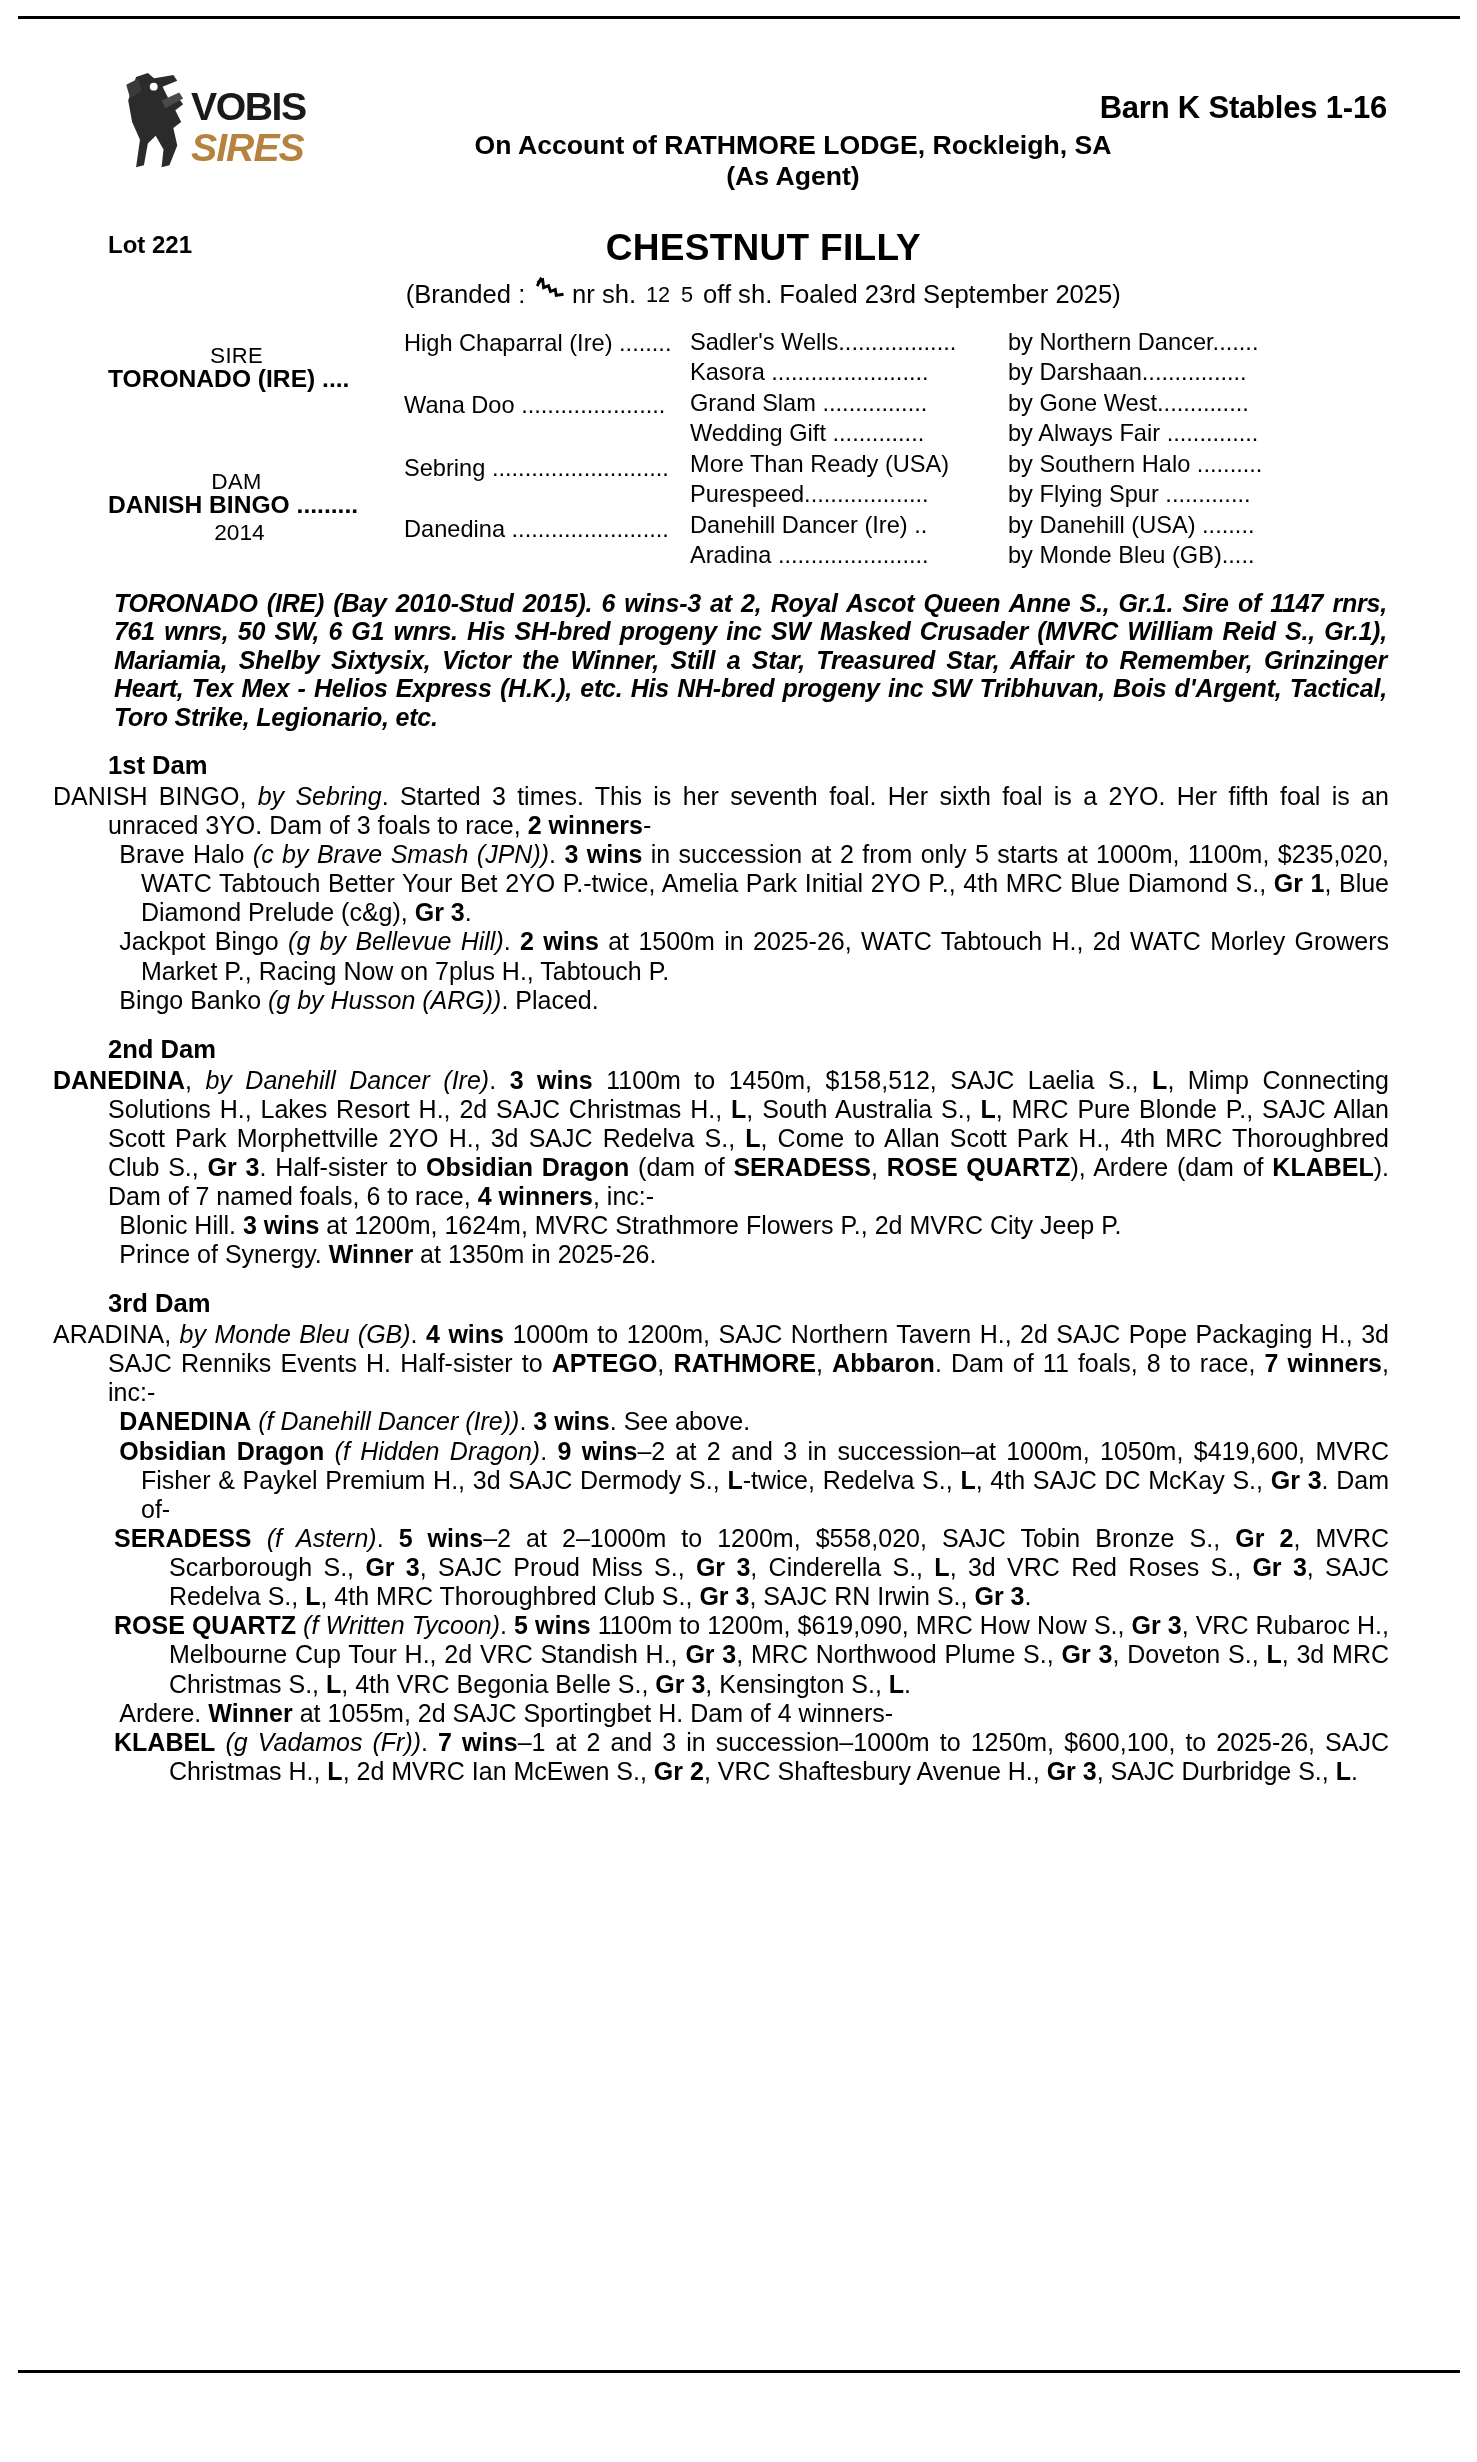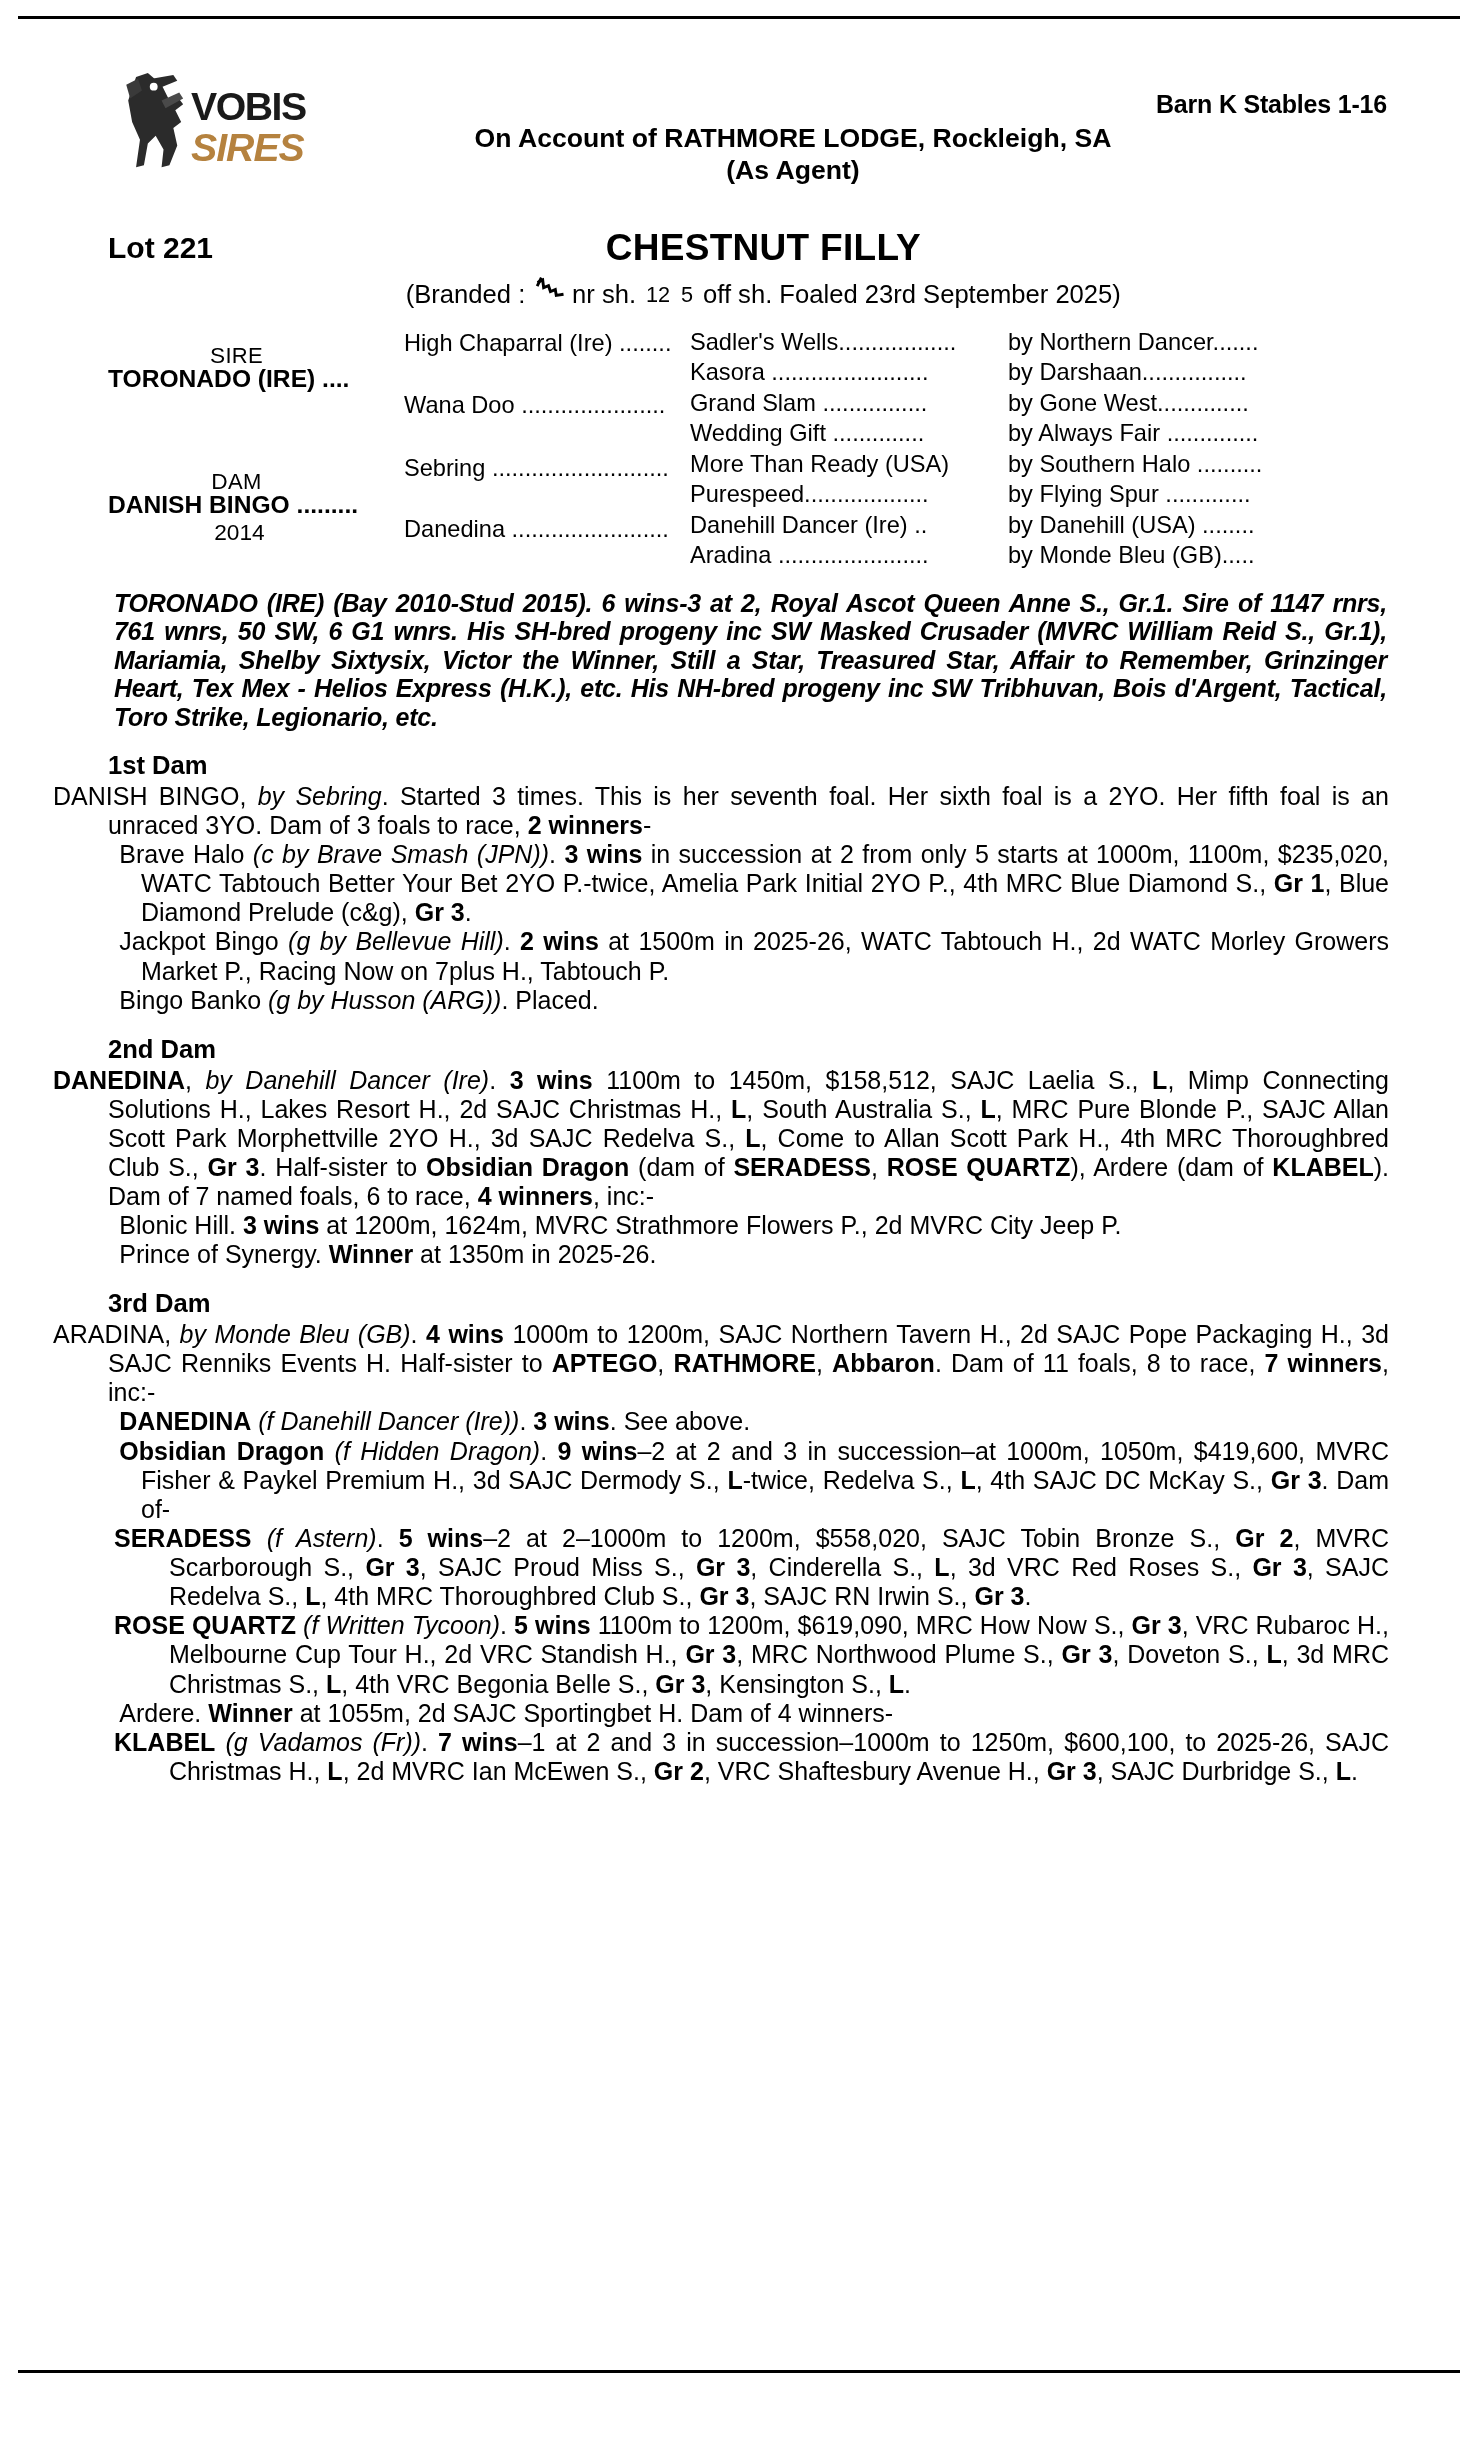--- a/index.html
+++ b/index.html
@@ -48,21 +48,21 @@
     left: 9.9px;
     top: 2px;
     width: 197px;
     height: 103px;
   }
   .logo svg { display: block; }
 
   .barn {
     text-align: right;
     font-weight: bold;
-    font-size: 25px;
+    font-size: 31px;
     letter-spacing: -0.2px;
     line-height: 1.1;
     padding-right: 2px;
     padding-top: 21.7px;
   }
   .account {
     text-align: center;
     font-weight: bold;
     font-size: 26.6px;
     line-height: 1.22;
@@ -81,21 +81,21 @@
   .lot-row {
     position: relative;
     margin-top: 9.9px;
     height: 47px;
   }
   .lot-no {
     position: absolute;
     left: 0;
     top: 3.9px;
     font-weight: bold;
-    font-size: 30px;
+    font-size: 24px;
   }
   .colour-sex {
     text-align: center;
     font-weight: bold;
     font-size: 37px;
     letter-spacing: 0.3px;
     padding-left: 29.6px;
   }
   .branded-line {
     text-align: left;

